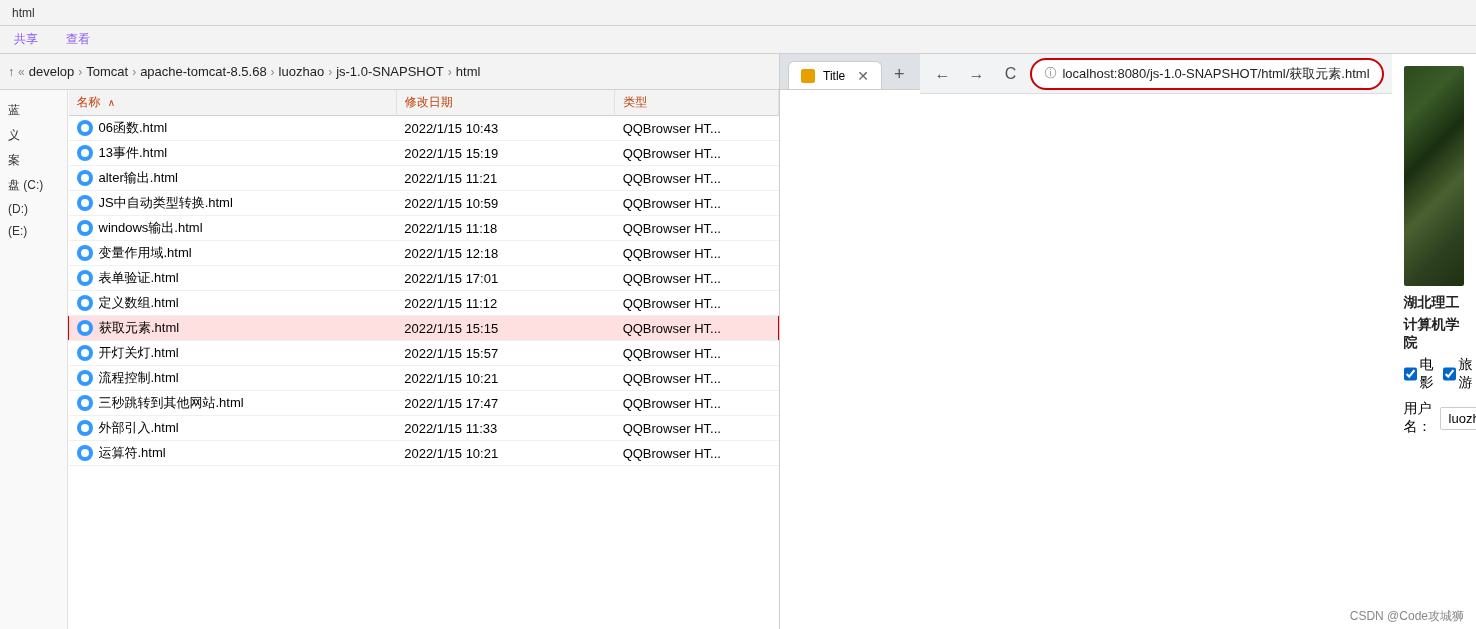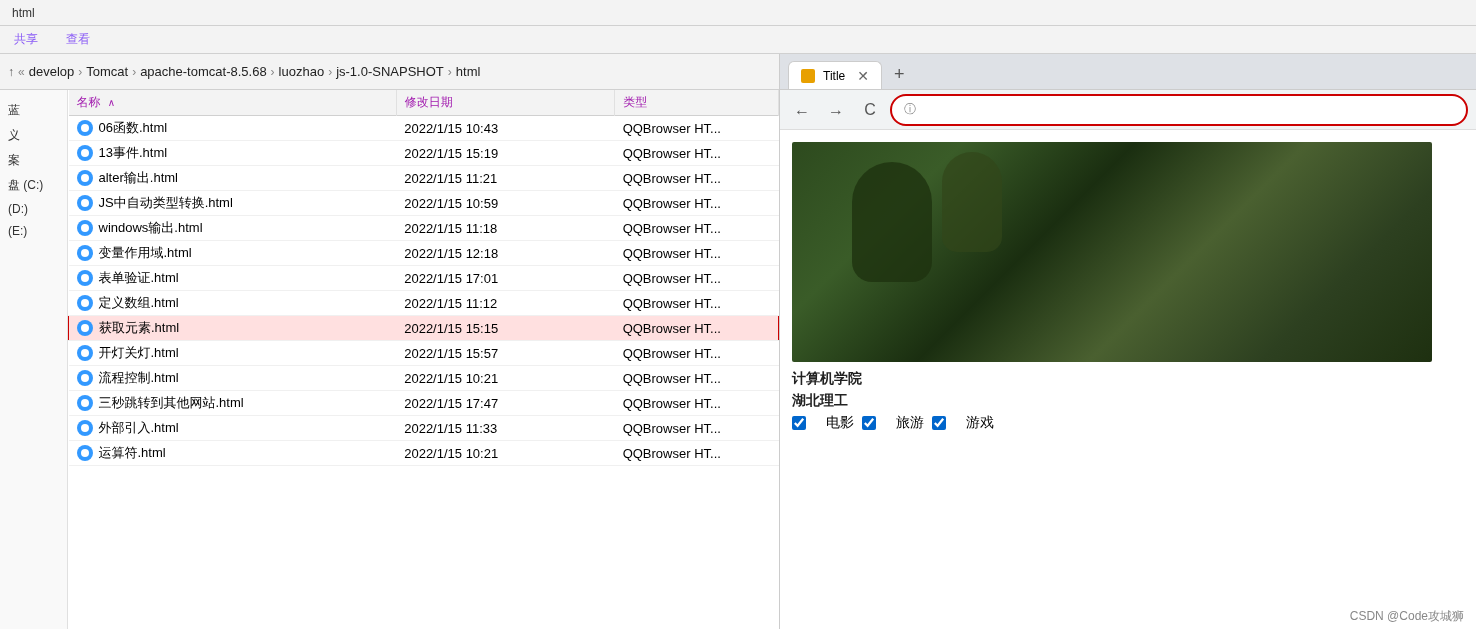--- a/index.html
+++ b/index.html
@@ -96,21 +96,21 @@
       border-collapse: collapse;
     }
     .file-table thead tr {
       background: #f3f3f3;
       border-bottom: 1px solid #d0d0d0;
     }
     .file-table th {
       text-align: left;
       padding: 4px 8px;
       font-size: 12px;
-      color: #a21caf;
+      color: #c2410c;
       font-weight: normal;
       border-right: 1px solid #e0e0e0;
       cursor: pointer;
       user-select: none;
     }
     .th-sort-arrow { font-size: 10px; margin-left: 4px; }
     .file-table td {
       padding: 3px 8px;
       font-size: 13px;
       border-bottom: 1px solid #f0f0f0;
@@ -140,21 +140,21 @@
     }
     .file-name-cell { display: flex; align-items: center; }
     .col-name { width: 240px; }
     .col-date { width: 160px; }
     .col-type { width: 120px; }
 
     
     .browser-panel {
       flex: 1;
       display: flex;
-      flex-direction: column;
+      flex-direction: row;
       background: #fff;
       justify-content: flex-end;
     }
     .browser-tab-bar {
       background: #dee1e6;
       display: flex;
       align-items: flex-end;
       padding: 0 8px;
       height: 36px;
       border-bottom: 1px solid #ccc;
@@ -263,21 +263,21 @@
       content: '';
       position: absolute;
       top: 10px; left: 150px;
       width: 60px; height: 100px;
       background: rgba(50,70,25,0.7);
       border-radius: 30px 30px 15px 15px;
     }
 
     .content-text { font-size: 14px; color: #222; margin-bottom: 4px; font-weight: bold; }
     .checkboxes { display: flex; align-items: center; gap: 8px; margin-bottom: 8px; font-size: 14px; }
-    .checkbox-item { display: flex; align-items: center; gap: 20px; }
+    .checkbox-item { display: flex; align-items: center; gap: 3px; }
     .checkbox-item input[type="checkbox"] { width: 14px; height: 14px; accent-color: #0066cc; }
     .username-row { display: flex; align-items: center; gap: 8px; font-size: 14px; }
     .username-input {
       border: 1px solid #ccc;
       padding: 3px 8px;
       font-size: 13px;
       width: 180px;
       border-radius: 2px;
     }
 
@@ -517,42 +517,47 @@
       </div>
       <button class="tab-new">+</button>
     </div>
 
     <div class="browser-nav-bar">
       <div class="nav-btn">←</div>
       <div class="nav-btn">→</div>
       <div class="nav-btn">C</div>
       <div class="address-bar">
         <span class="address-icon">ⓘ</span>
+        <span class="address-text">localhost:8080/js-1.0-SNAPSHOT/html/获取元素.html</span>
       </div>
     </div>
 
     <div class="browser-content">
 
       <div class="military-image"></div>
 
+      <div class="content-text">湖北理工</div>
       <div class="content-text">计算机学院</div>
-      <div class="content-text">湖北理工</div>
 
       <div class="checkboxes">
         <div class="checkbox-item">
           <input type="checkbox" checked="" style="">
           <span>电影</span>
         </div>
         <div class="checkbox-item">
           <input type="checkbox" checked="" style="">
           <span>旅游</span>
         </div>
         <div class="checkbox-item">
           <input type="checkbox" checked="" style="">
           <span>游戏</span>
         </div>
       </div>
 
+      <div class="username-row">
+        <span>用户名：</span>
+        <input type="text" class="username-input" value="luozhao" style="">
+      </div>
     </div>
   </div>
 </div>
 
 <div class="csdn-watermark">CSDN @Code攻城狮</div>
 
 </body></html>

